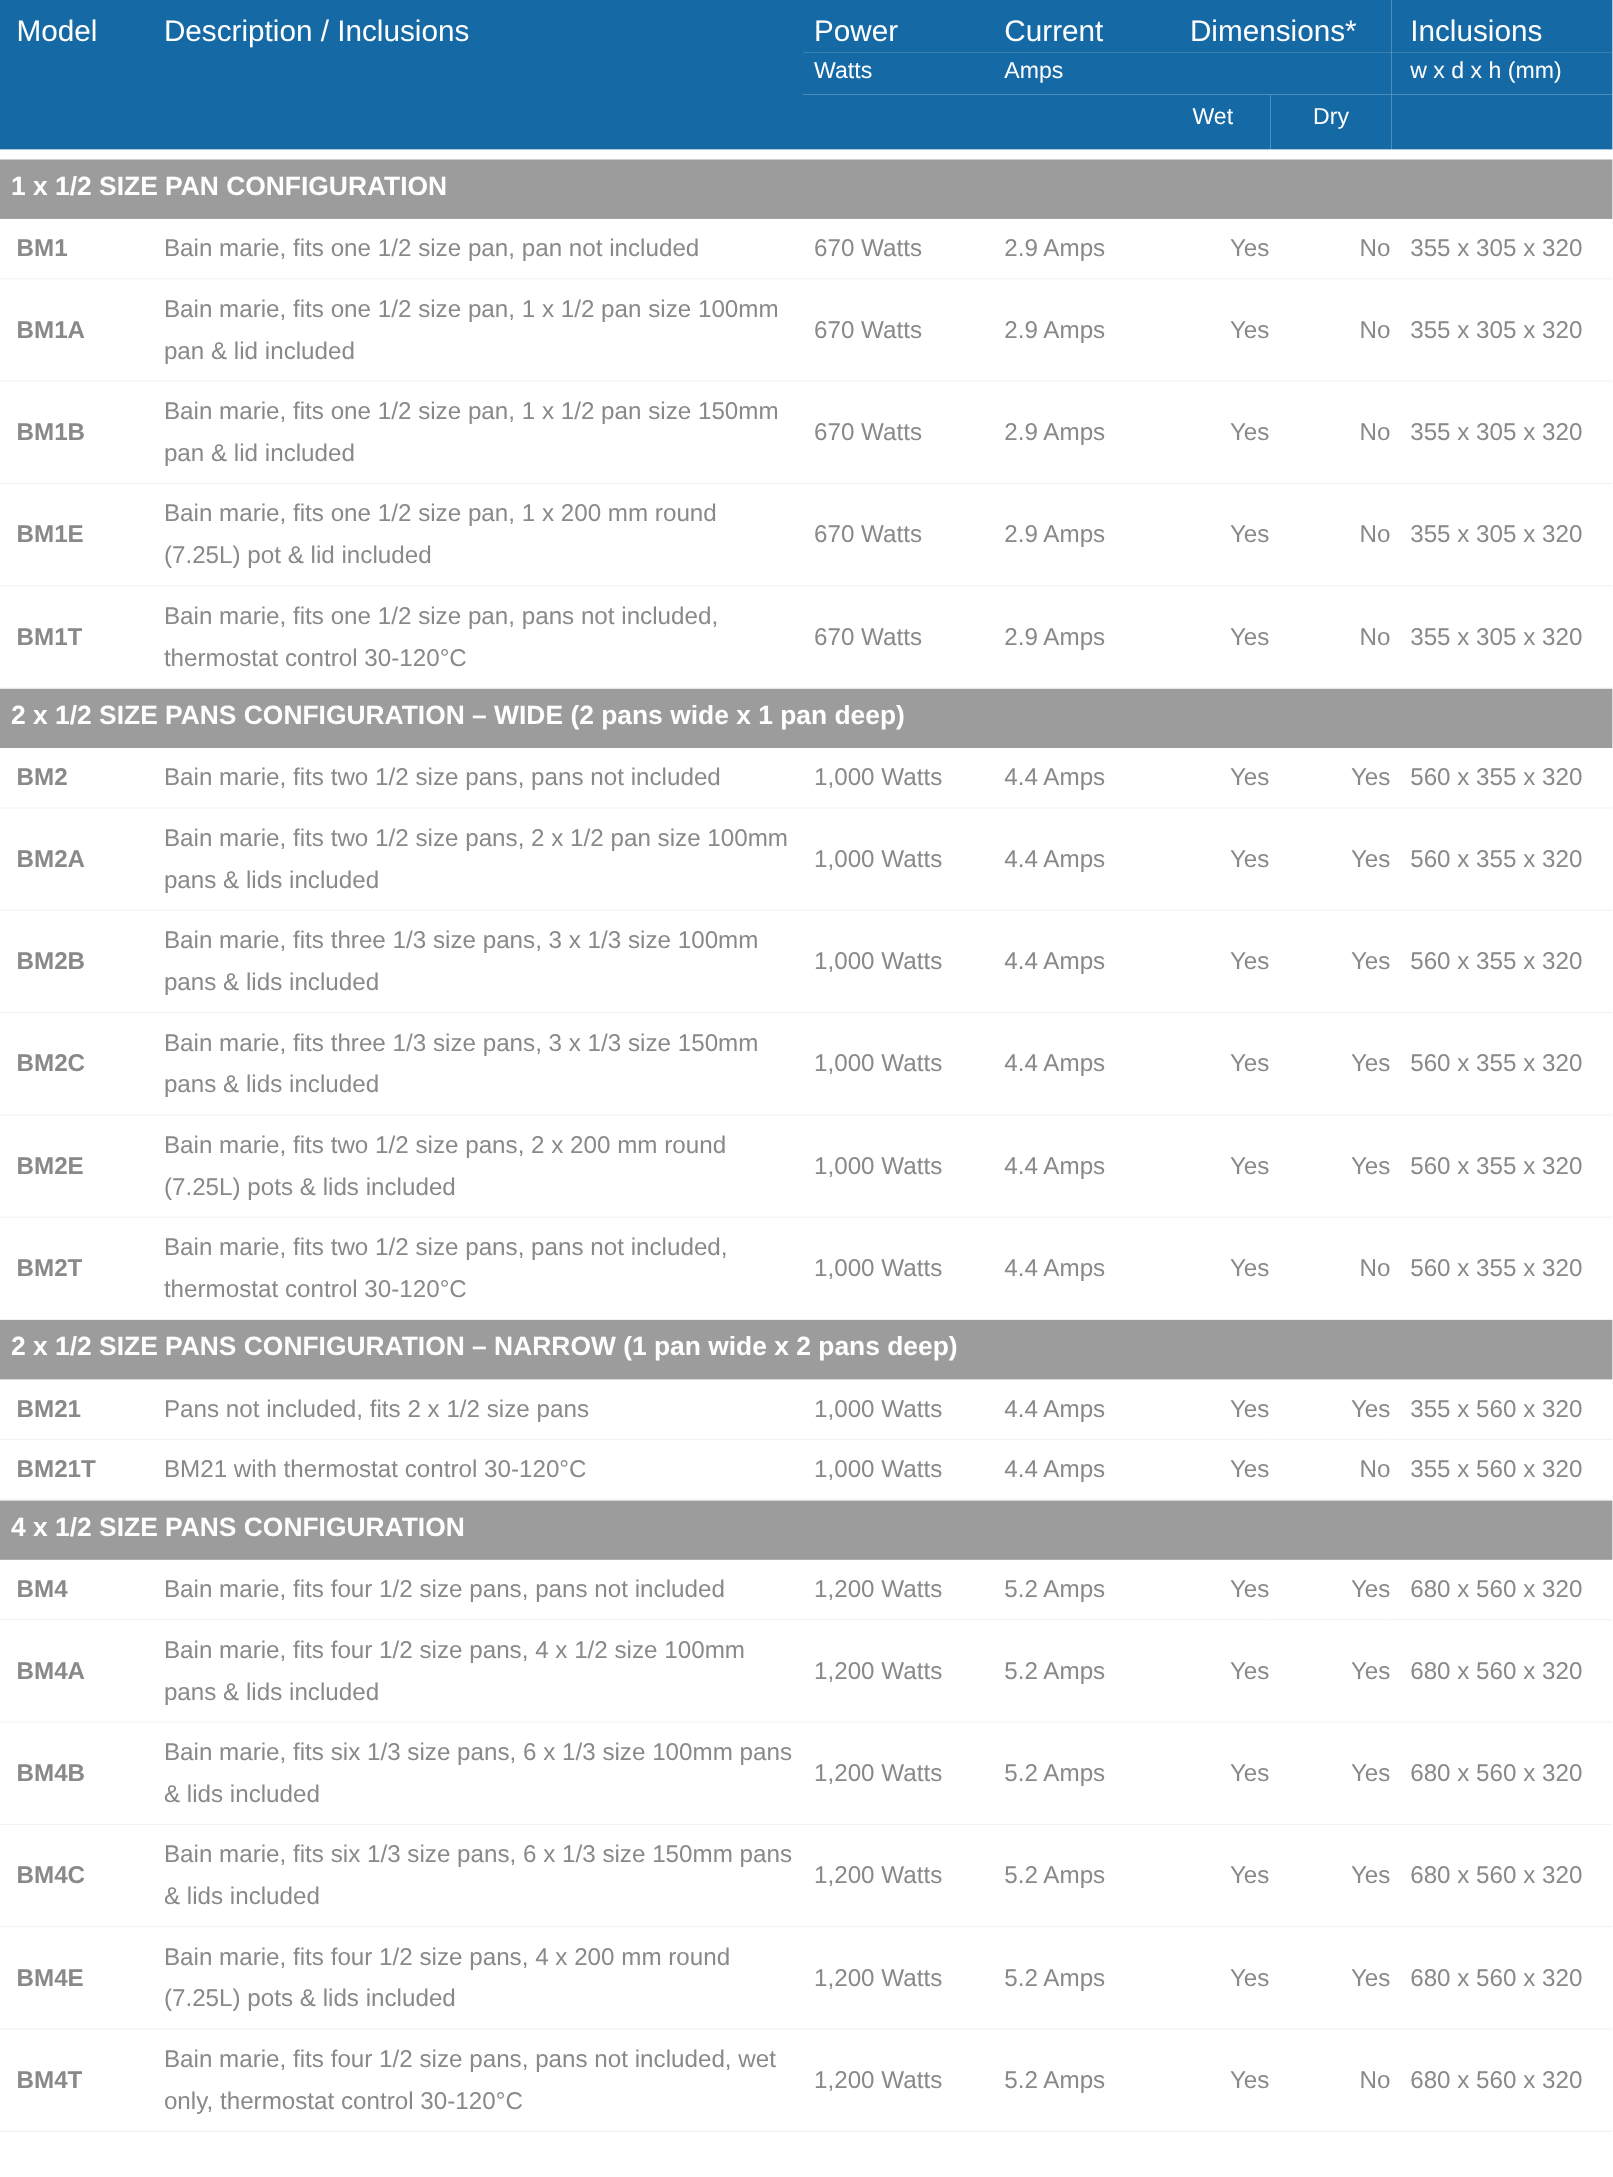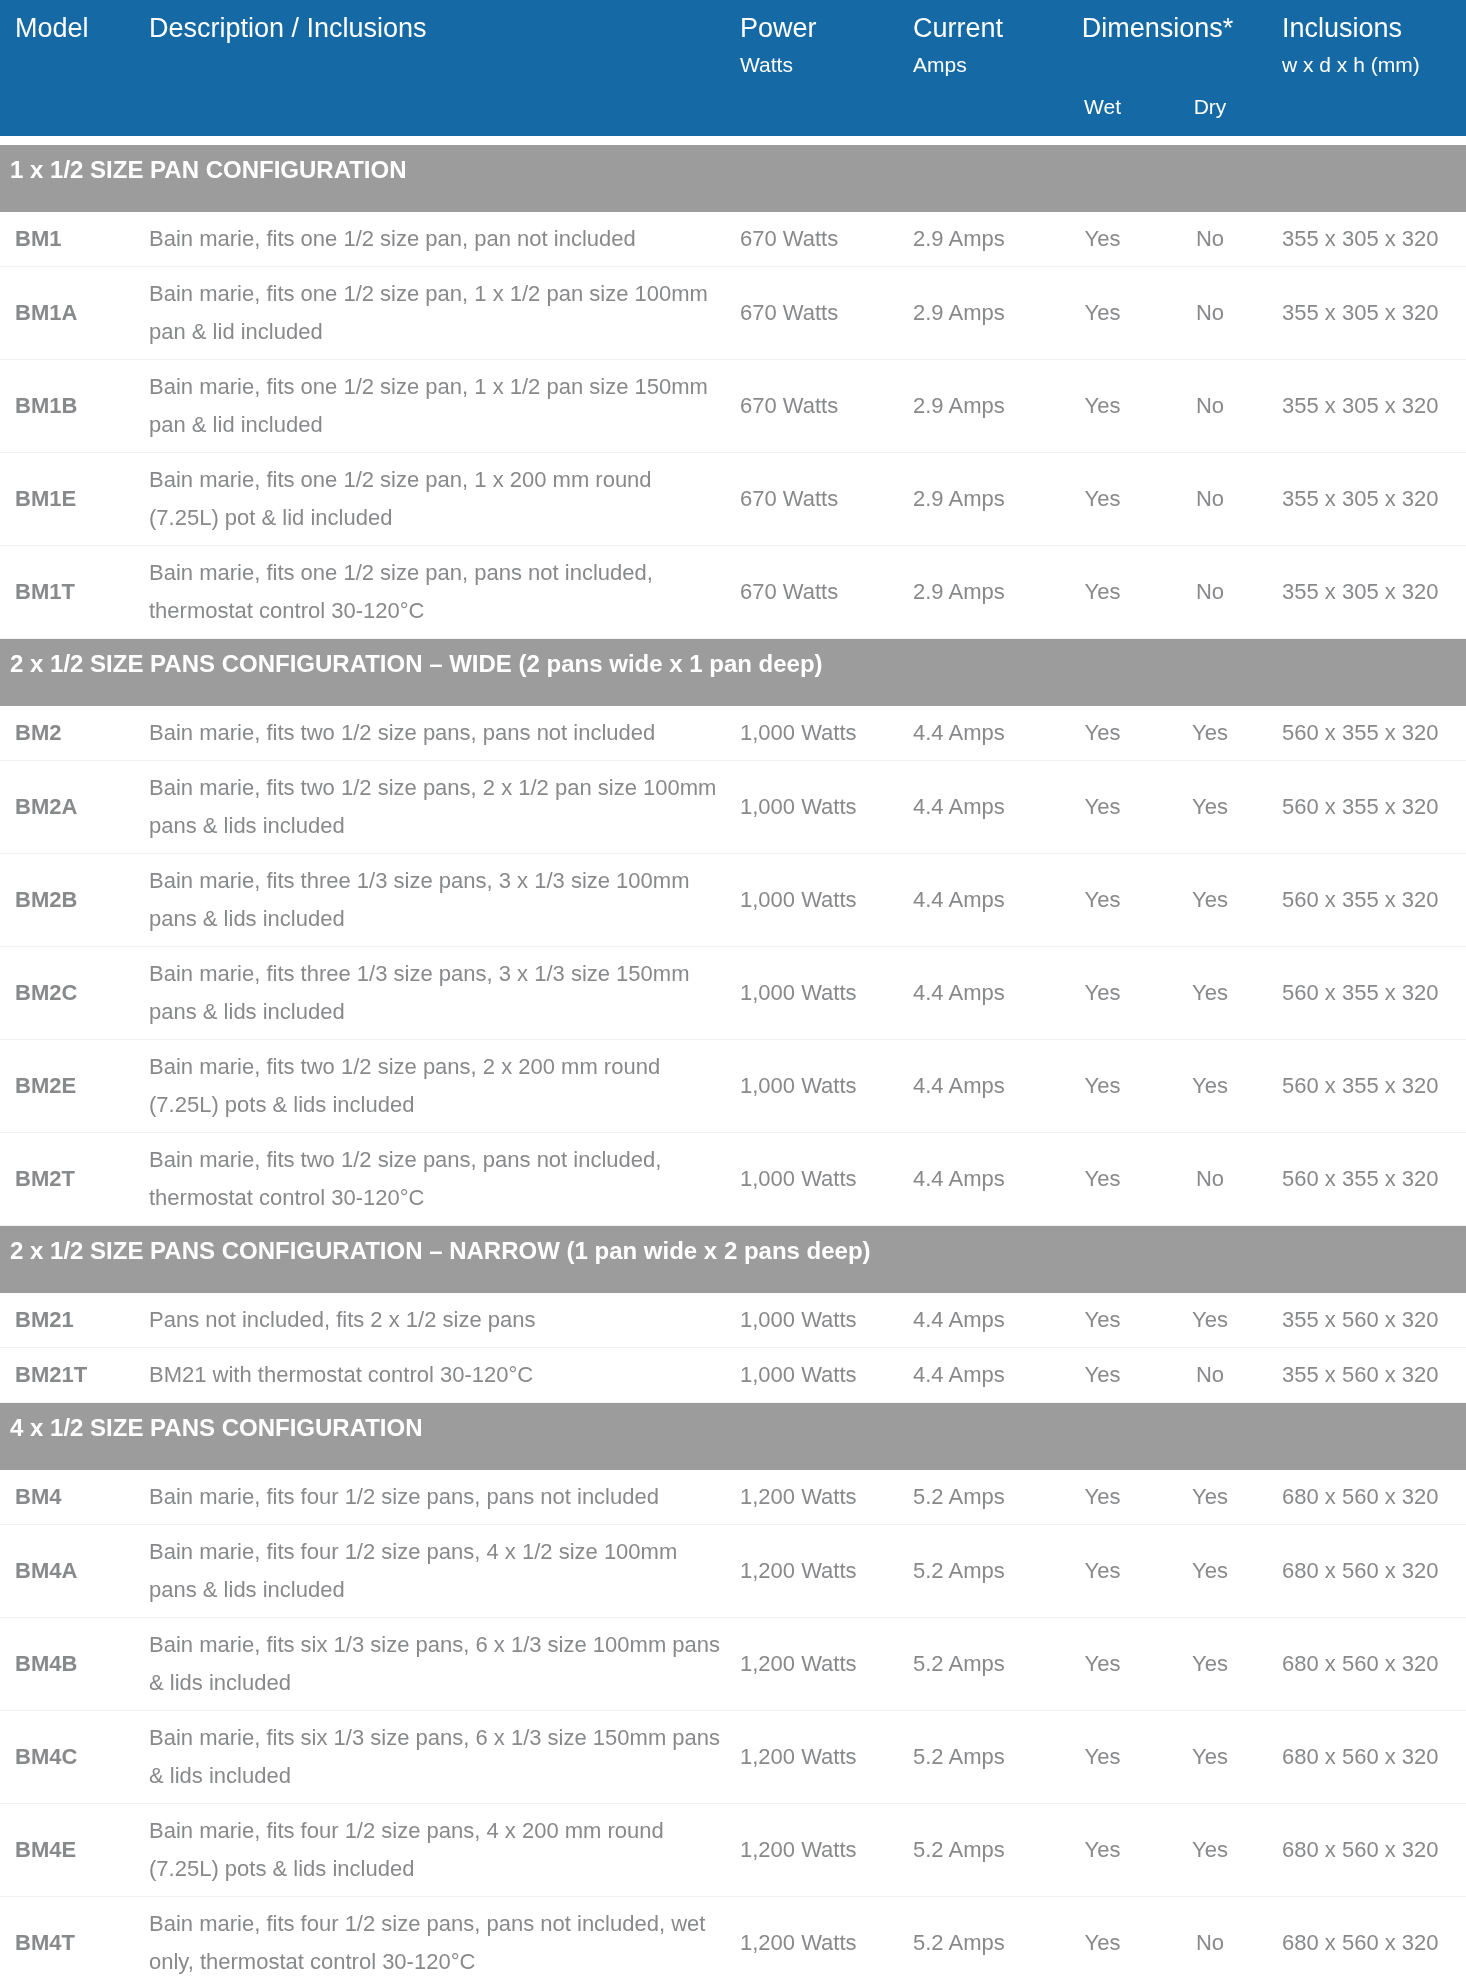--- a/index.html
+++ b/index.html
@@ -41,21 +41,21 @@
   th.center    { text-align: center; }
   
   tr.spacer td { height: 9px; background: #ffffff; padding: 0; }
   
   tr.section td {
     background: #9C9C9C;
     color: #ffffff;
     font-weight: bold;
     font-size: 24px;
     height: 50px;
-    padding: 0 0 17px 10px;
+    padding: 0 0 4px 10px;
     vertical-align: middle;
   }
   
   tbody tr.data td {
     padding-top: 8px;
     padding-bottom: 8px;
     vertical-align: middle;
     border-bottom: 1px solid #f2f2f2;
     font-size: 22px;
     line-height: 38px;
@@ -64,21 +64,21 @@
   td.model {
     font-weight: bold;
     font-size: 23px;
     color: #55585B;
     padding-left: 15px;
     margin-top: 32px;
   }
   td.desc  { padding-left: 9px; padding-right: 8px; }
   td.power { padding-left: 10px; }
   td.curr  { padding-left: 13px; }
-  td.op    { text-align: center; }
+  td.op    { text-align: right; }
   td.dims  { padding-left: 17px; padding-right: 6px; }
 </style>
 </head>
 <body>
 
 <div class="page">
   <table class="spec">
     <colgroup>
       <col style="width:140px">
       <col style="width:590px">

